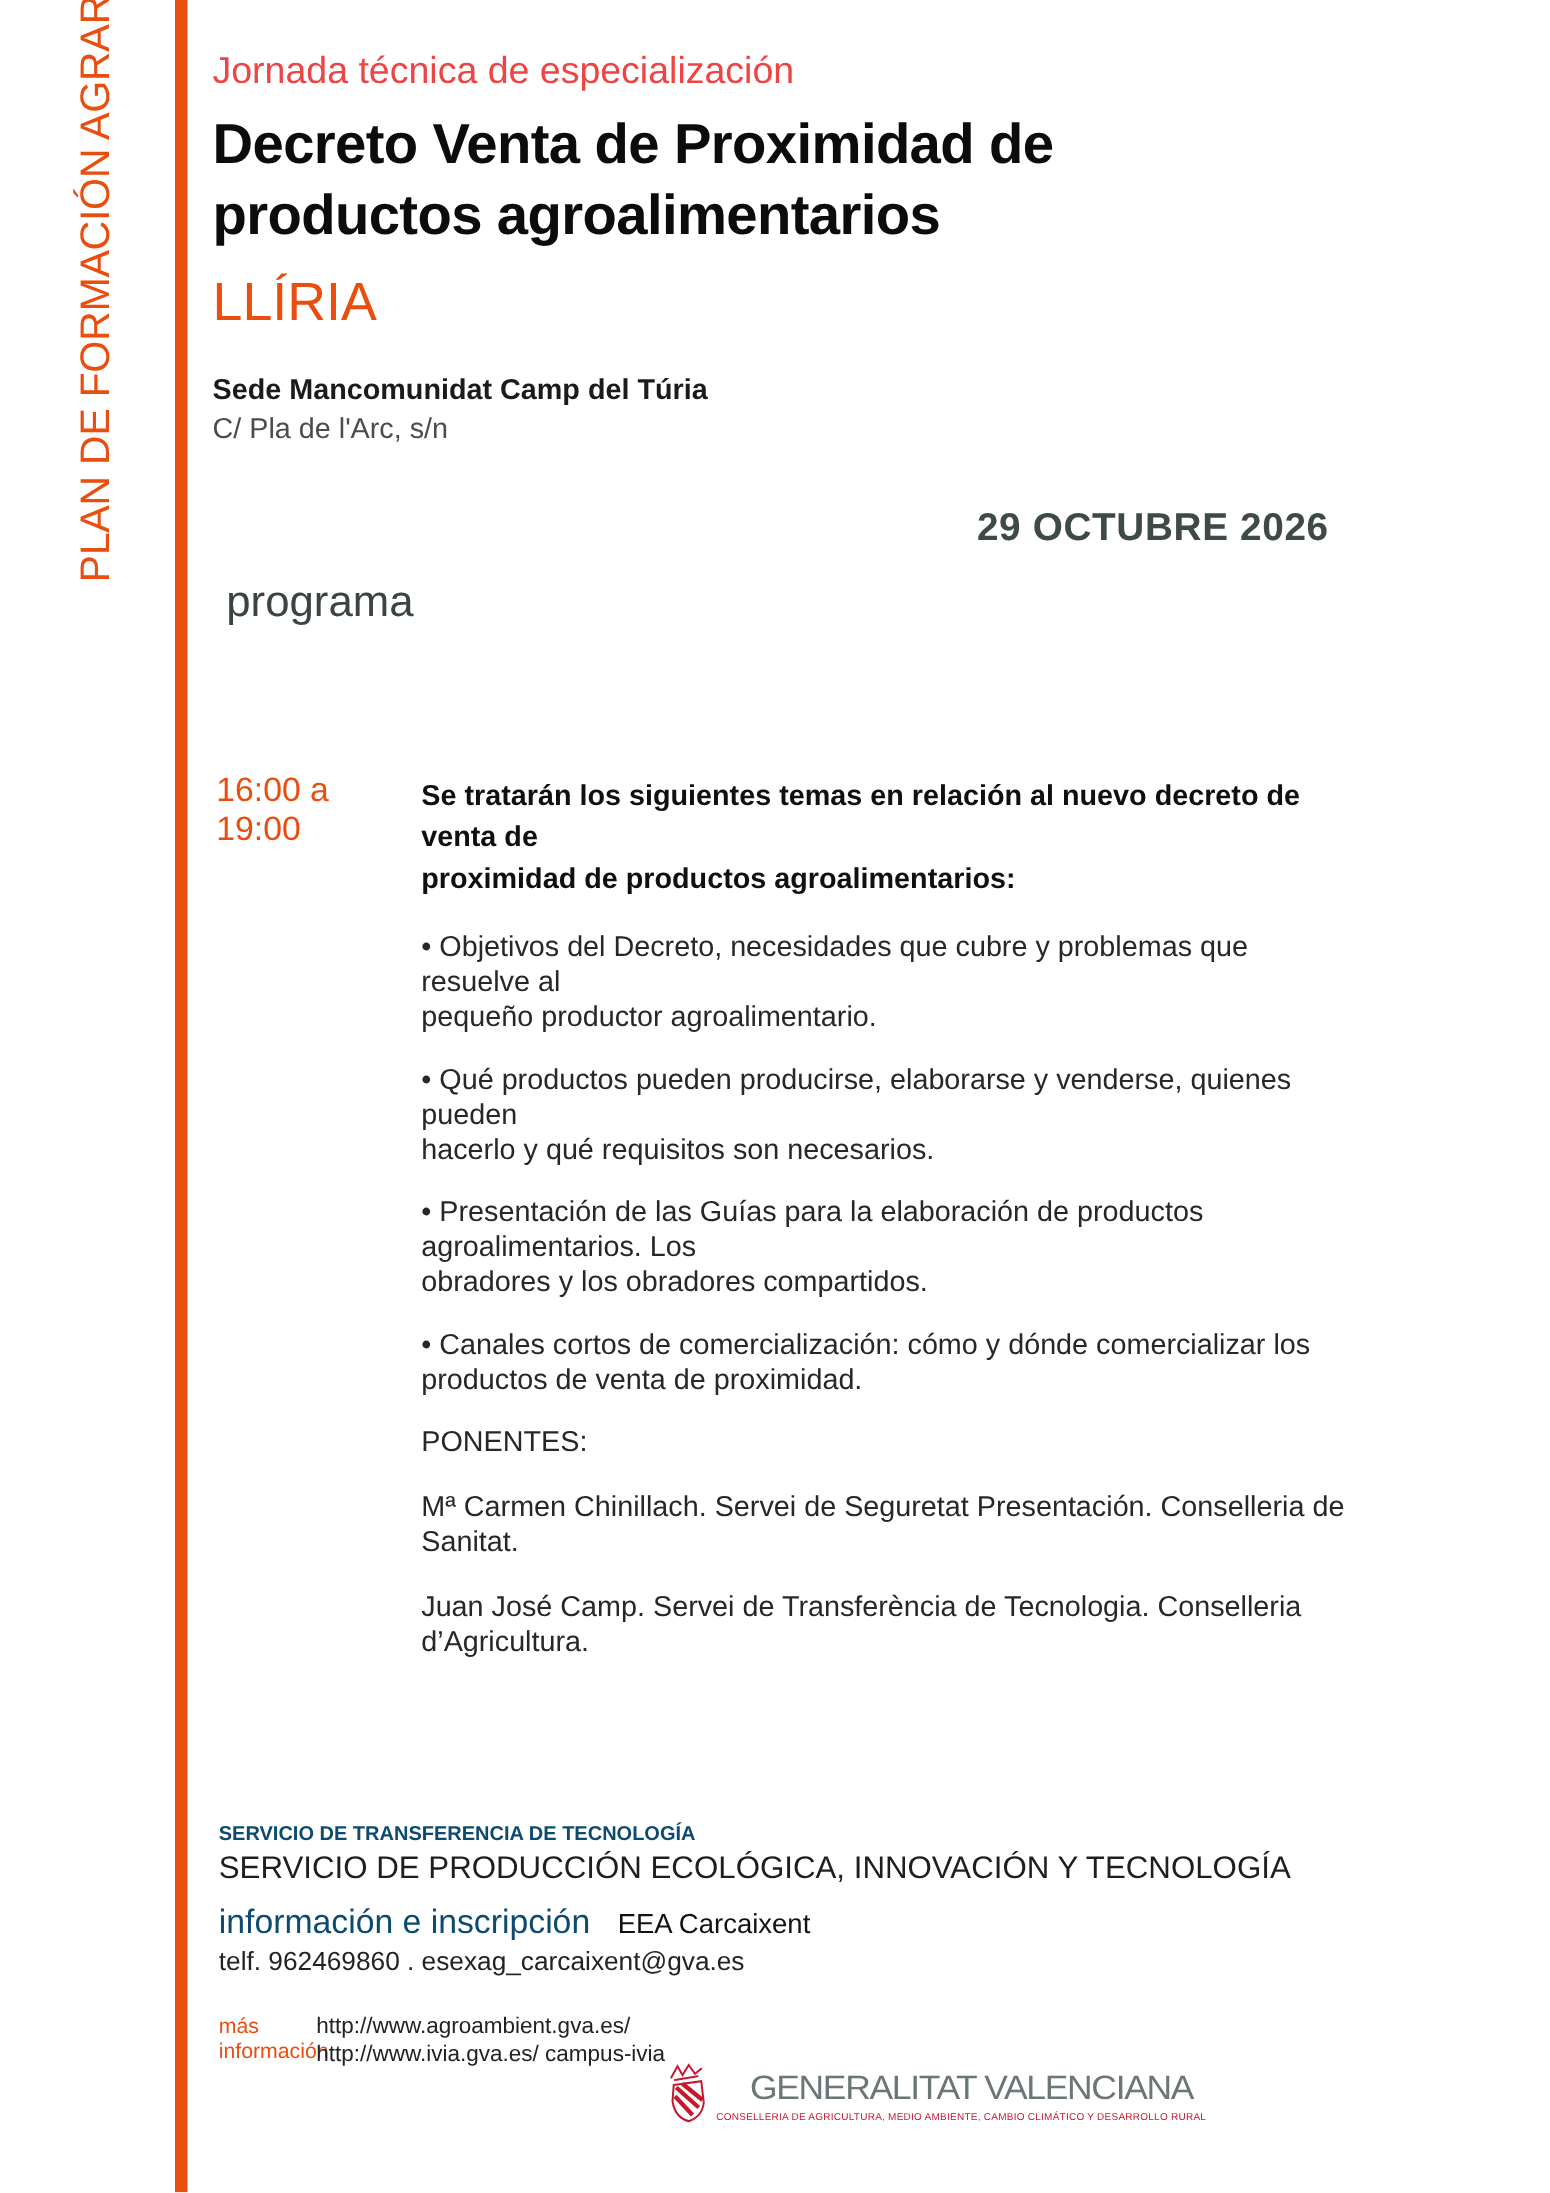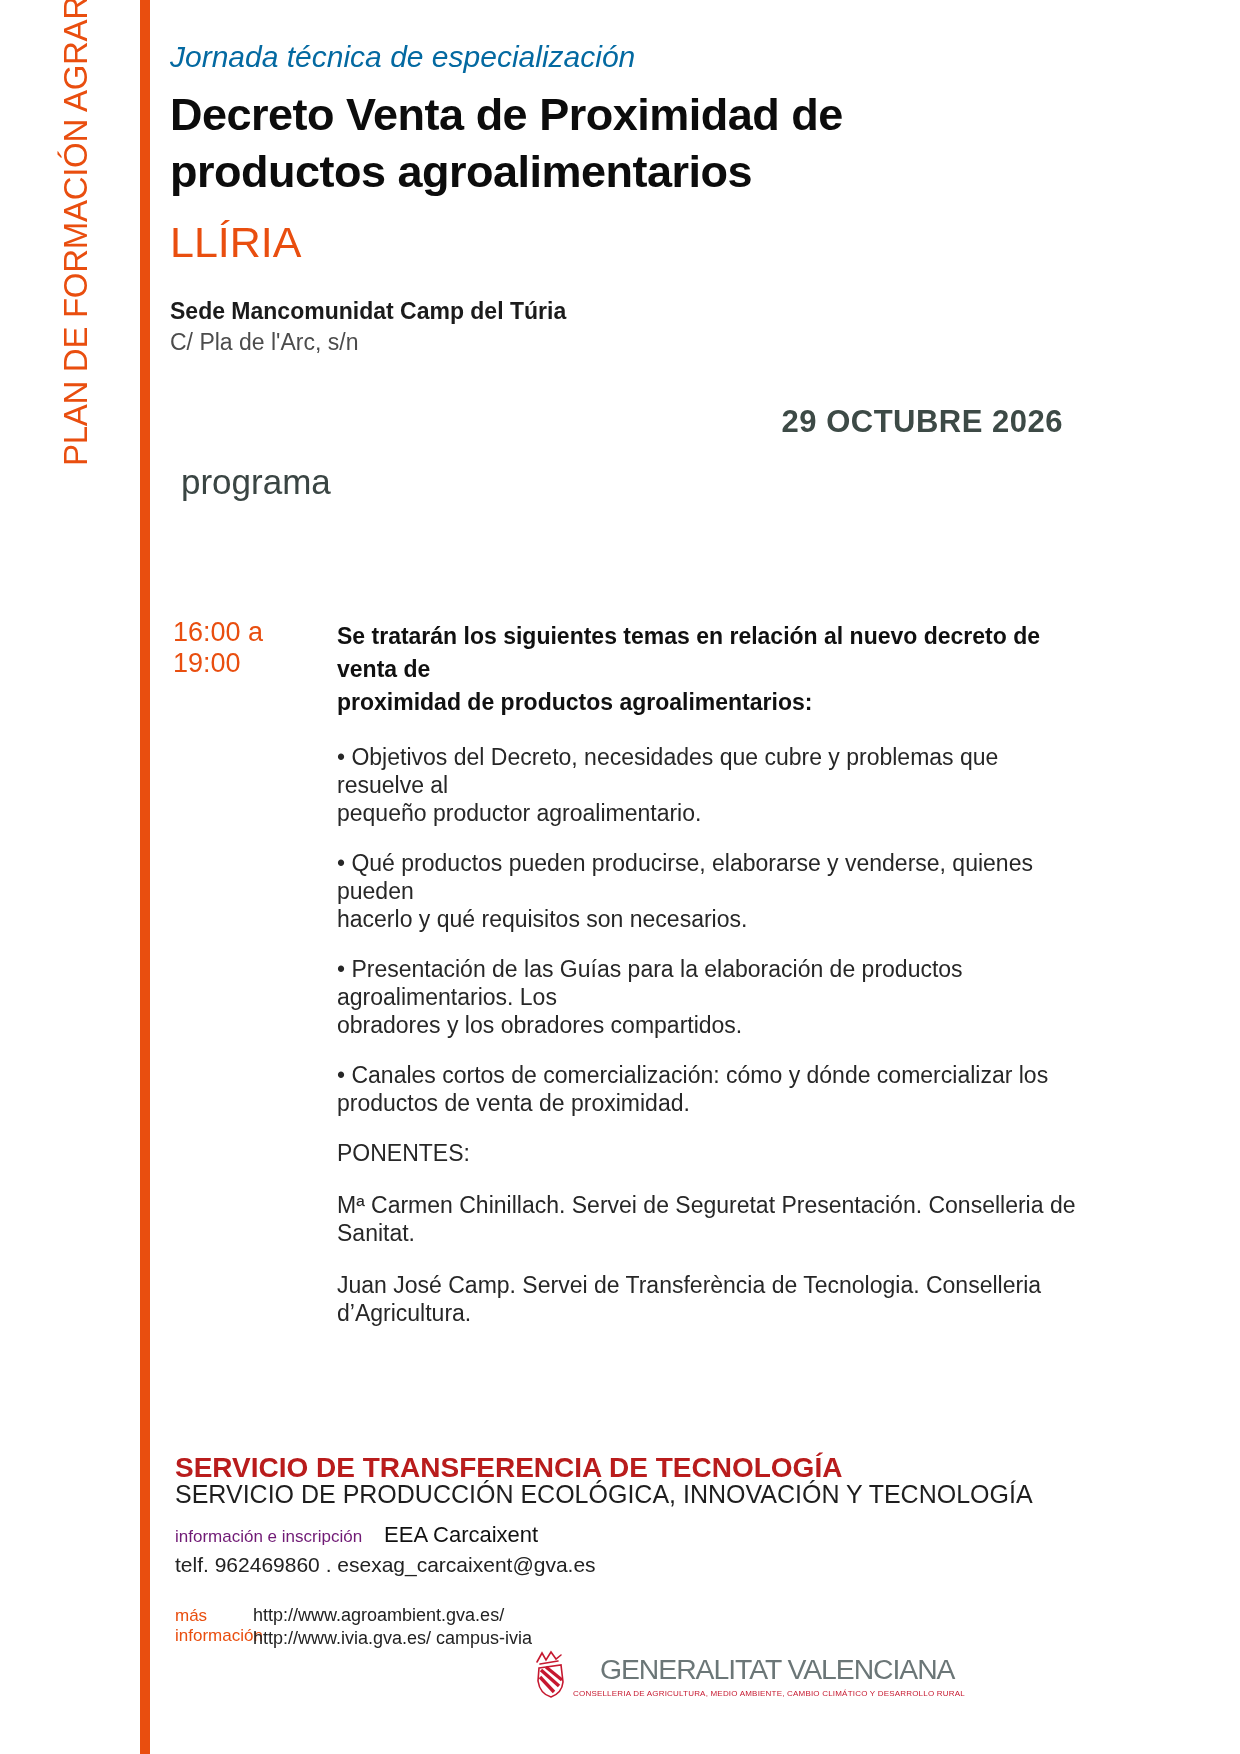--- a/index.html
+++ b/index.html
@@ -10,44 +10,44 @@
   }
   
   .accent-bar { position:absolute; left:140px; top:0; width:10px; height:1754px; background:#e94e0f; }
   
   .vertical-label {
     position:absolute; left:57px; top:466px;
     transform: rotate(-90deg); transform-origin: 0 0;
     white-space:nowrap; font-size:33px; letter-spacing:-0.3px;
     color:#e94e0f;
   }
-  .kicker { position:absolute; left:170px; top:40px; font-size:30px; color:#0369a1;font-style:italic; }
+  .kicker { position:absolute; left:170px; top:40px; font-size:30px; color:#ef4444; }
   .title  { position:absolute; left:170px; top:86px; font-size:45px; font-weight:bold;
             line-height:57px; color:#0c0c0c; letter-spacing:-0.5px; }
   .city   { position:absolute; left:170px; top:218px; font-size:43px; color:#e94e0f; }
   .venue  { position:absolute; left:170px; top:296px; font-size:23px; line-height:31px; }
   .venue .vname { font-weight:bold; color:#1b1b1b; }
   .venue .vline { color:#4c4c4c; white-space:pre-wrap; }
   .date   { position:absolute; left:170px; top:404px; width:893px; text-align:right;
             font-size:31px; font-weight:bold; color:#3d4a46; letter-spacing:0.5px; }
   .programa { position:absolute; left:181px; top:462px; font-size:35px; color:#3a4543; }
 
   .schedule { position:absolute; left:173px; top:620px; display:flex; align-items:flex-start; }
   .time { flex:none; width:164px; font-size:27px; color:#e94e0f; margin-top:-3px; }
   .desc { width:748px; font-size:23px; color:#272727; }
   .desc .intro { font-weight:bold; color:#101010; line-height:33px; margin:0 0 24px 0; white-space:pre-line; }
   .desc .bullet { line-height:28px; margin:0 0 22px 0; white-space:pre-line; }
   .desc .ponentes { line-height:28px; margin:22px 0 24px 0; }
   .desc .speaker { line-height:28px; margin:0 0 24px 0; }
 
   .footer { position:absolute; left:175px; top:1455px; width:900px; }
-  .svc1 { font-size:28px; font-weight:bold; color:#b91c1c; line-height:26px; white-space:nowrap; }
+  .svc1 { font-size:16px; font-weight:bold; color:#0c4a6e; line-height:26px; white-space:nowrap; }
   .svc2 { font-size:25px; color:#1e1e1e; line-height:27px; white-space:nowrap; }
   .info-row { display:flex; align-items:baseline; gap:22px; margin-top:14px; }
-  .info-label { font-size:17px; color:#701a75; }
+  .info-label { font-size:27px; color:#0c4a6e; }
   .info-value { font-size:22px; color:#111111; }
   .contact { font-size:21px; color:#222222; margin-top:5px; }
   .more-row { display:flex; align-items:flex-start; margin-top:27px; }
   .more-label { flex:none; width:78px; font-size:17px; color:#e94e0f; margin-top:2px; }
   .links { font-size:18px; line-height:23px; color:#222222; }
   .links a { color:#222222; text-decoration:none; display:block; }
 
   .gva-logo { position:absolute; left:532px; top:1650px; display:flex; gap:7px; align-items:flex-start; }
   .gva-text { display:flex; flex-direction:column;align-items:center; }
   .gva-title { font-size:27px; color:#6b7677; letter-spacing:-1px; white-space:nowrap;

